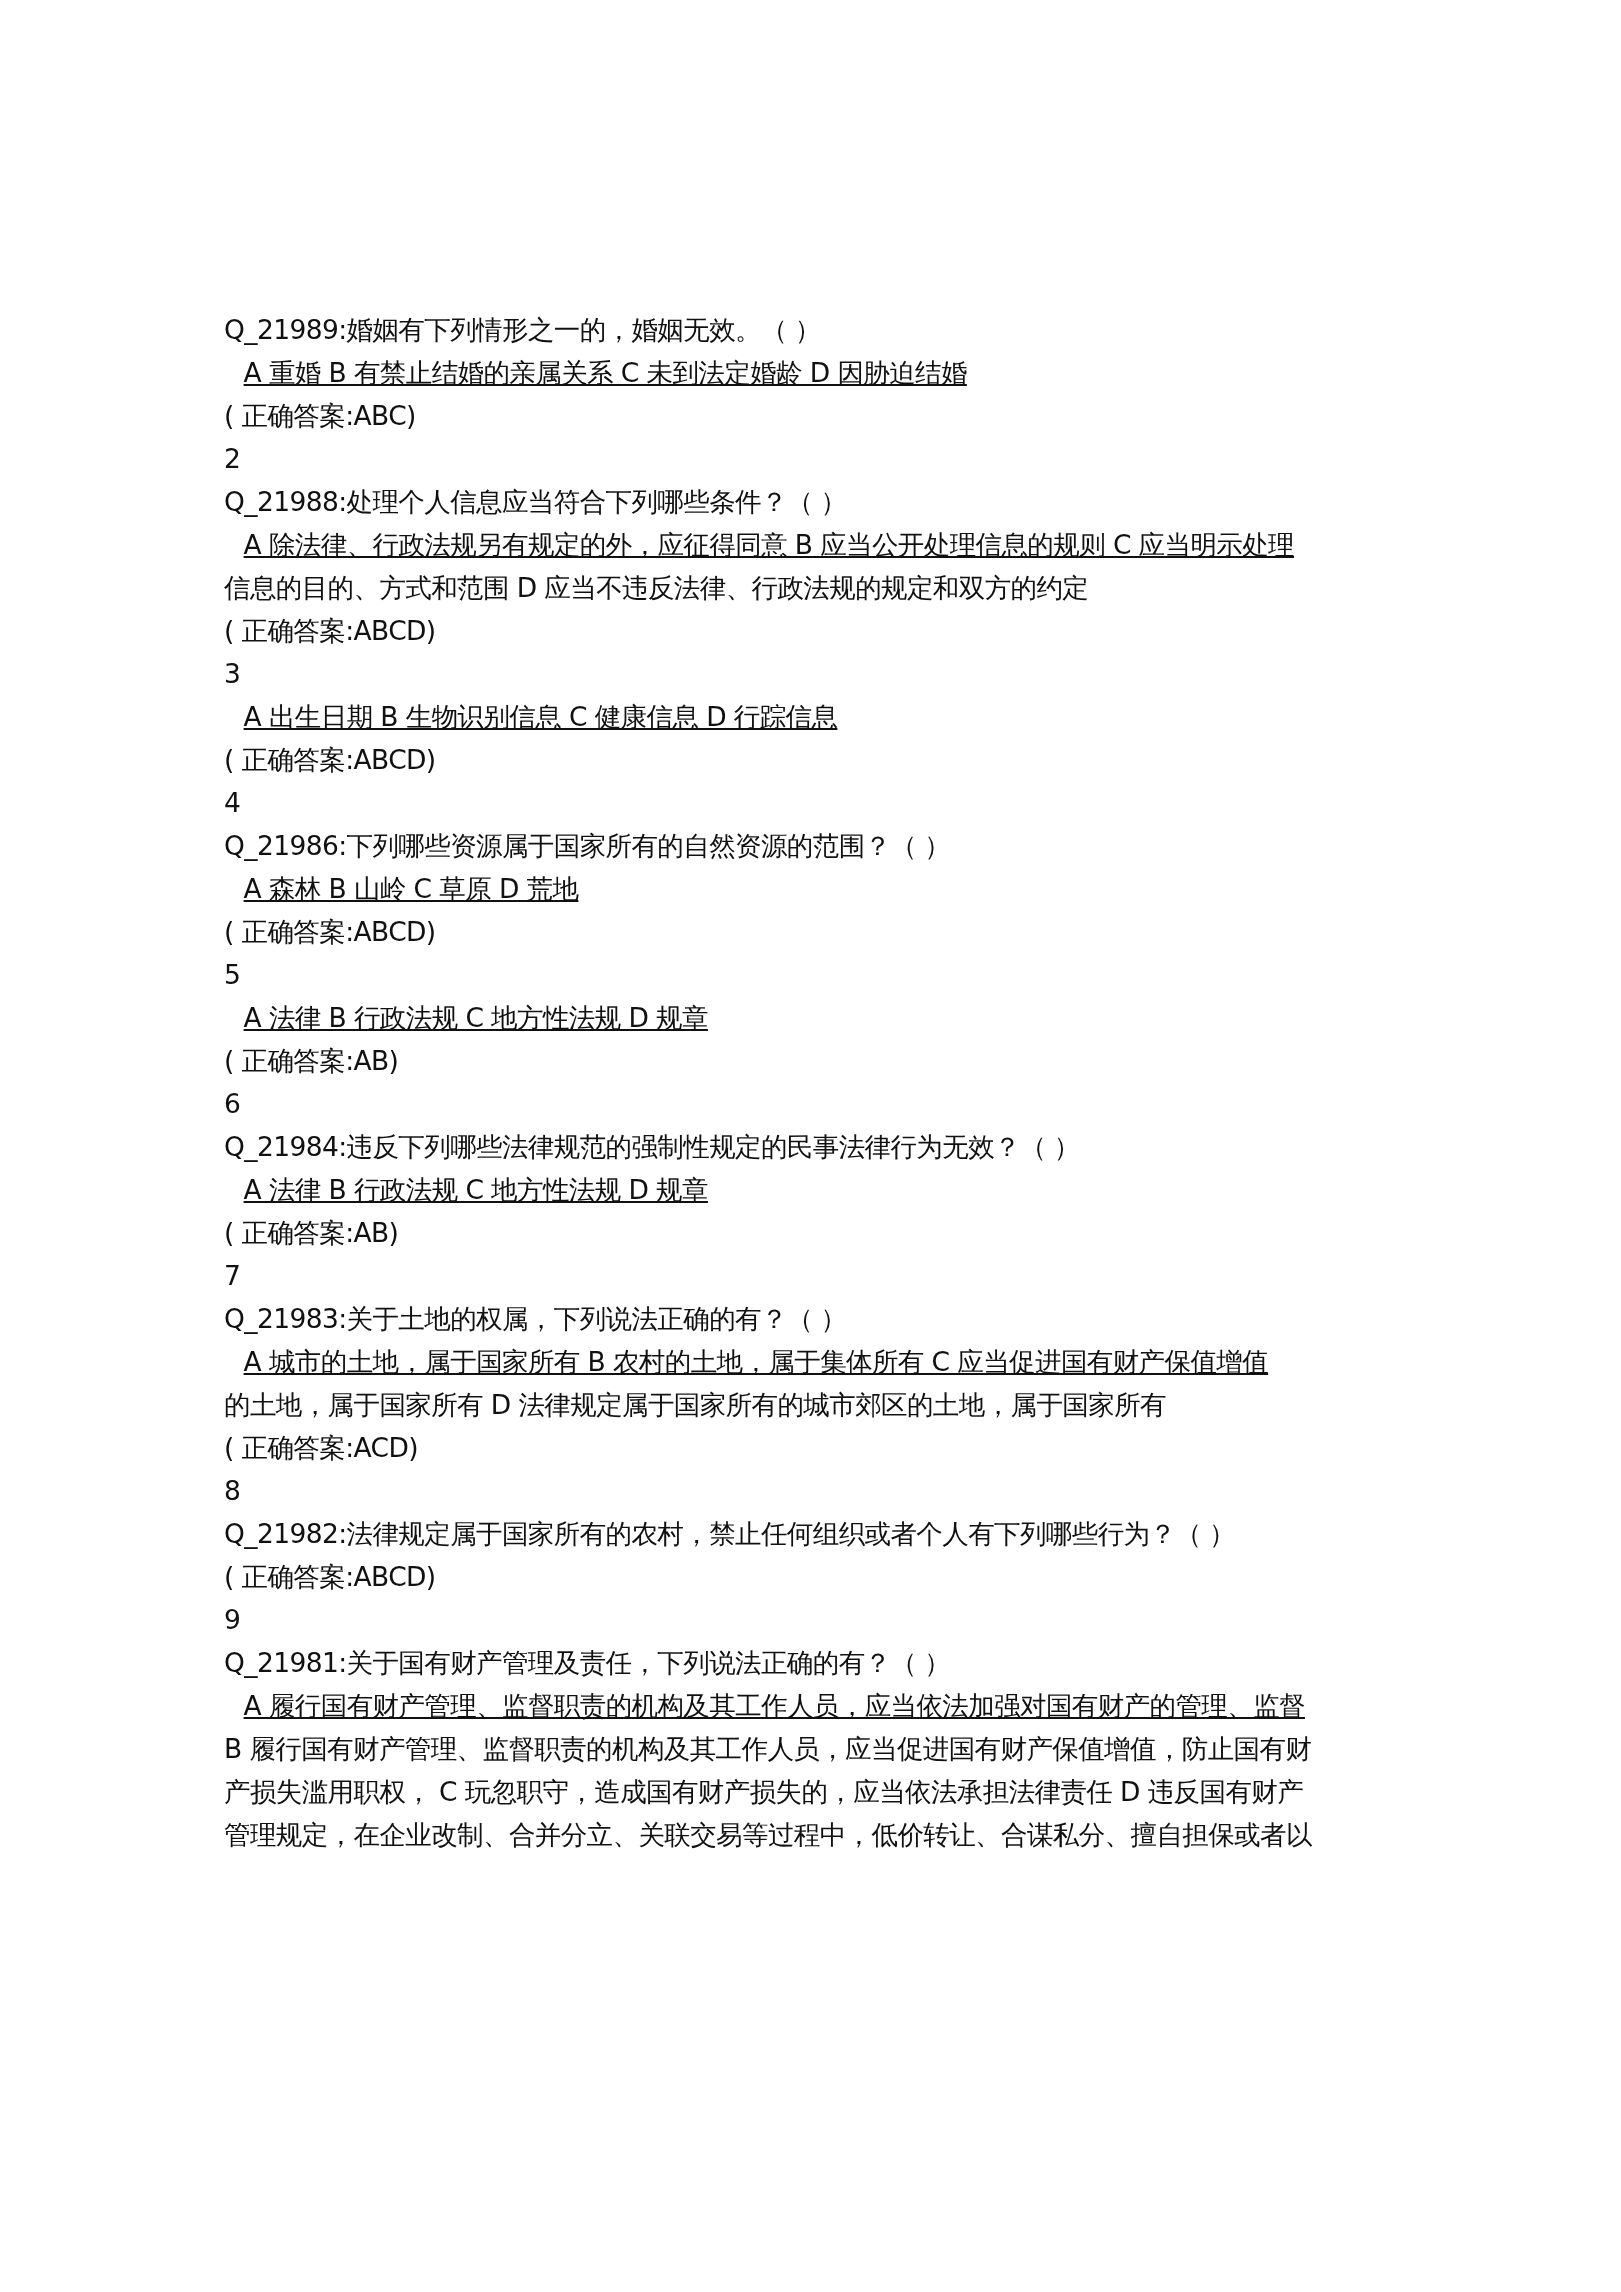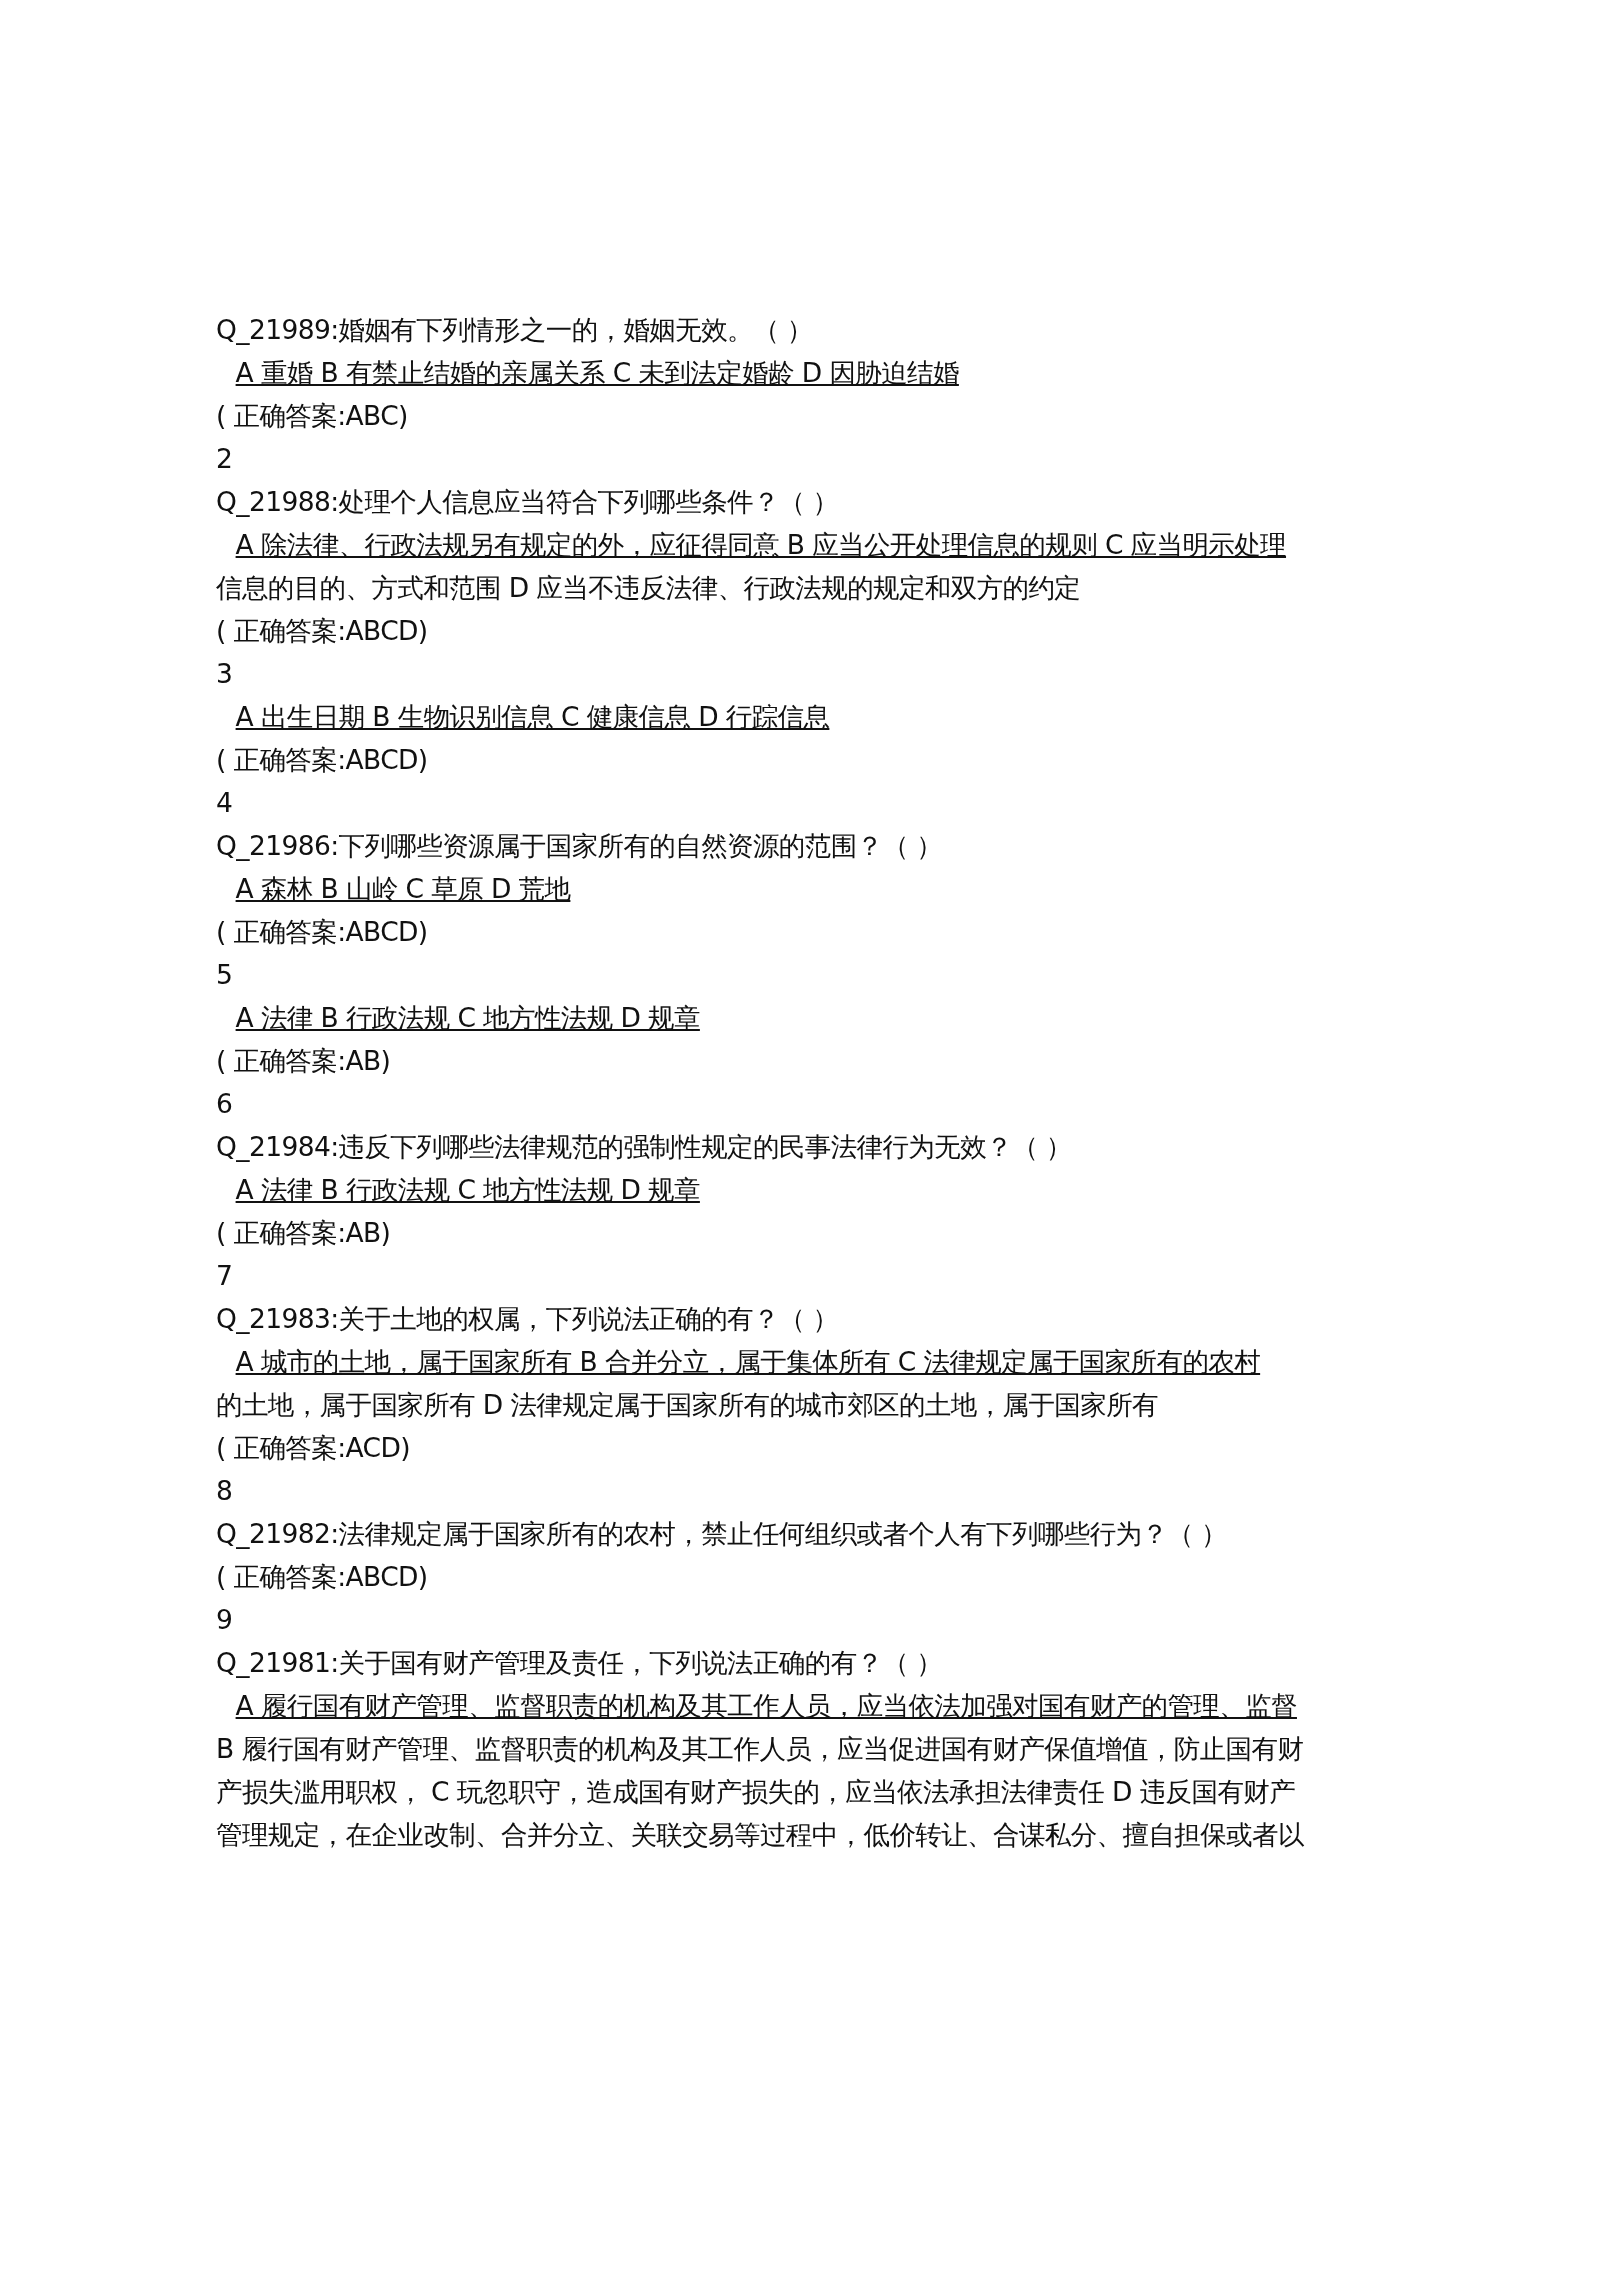--- a/index.html
+++ b/index.html
@@ -10,21 +10,21 @@
     body {
       width: 1621px;
       height: 2293px;
       position: relative;
       overflow: hidden;
       font-family: "DejaVu Sans", "Liberation Sans", sans-serif;
       color: #111111;
     }
     .page {
       position: absolute;
-      left: 216px;
+      left: 224px;
       top: 308px;
       width: 1225px;
     }
     .line {
       display: block;
       height: 43px;
       line-height: 43px;
       font-size: 26.5px;
       white-space: nowrap;
       letter-spacing: -0.6px;
@@ -72,21 +72,21 @@
 
   <div>
     <span class="line">Q_21984:违反下列哪些法律规范的强制性规定的民事法律行为无效？（ ）</span>
     <span class="line indent">A 法律 B 行政法规 C 地方性法规 D 规章</span>
     <span class="line">( 正确答案:AB)</span>
     <span class="line">7</span>
   </div>
 
   <div>
     <span class="line">Q_21983:关于土地的权属，下列说法正确的有？（ ）</span>
-    <span class="line indent">A 城市的土地，属于国家所有 B 合并分立，属于集体所有 C 法律规定属于国家所有的农村</span>
+    <span class="line indent">A 城市的土地，属于国家所有 B 农村的土地，属于集体所有 C 应当促进国有财产保值增值</span>
     <span class="line">的土地，属于国家所有 D 法律规定属于国家所有的城市郊区的土地，属于国家所有</span>
     <span class="line">( 正确答案:ACD)</span>
     <span class="line">8</span>
   </div>
 
   <div>
     <span class="line">Q_21982:法律规定属于国家所有的农村，禁止任何组织或者个人有下列哪些行为？（ ）</span>
     <span class="line">( 正确答案:ABCD)</span>
     <span class="line">9</span>
   </div>

